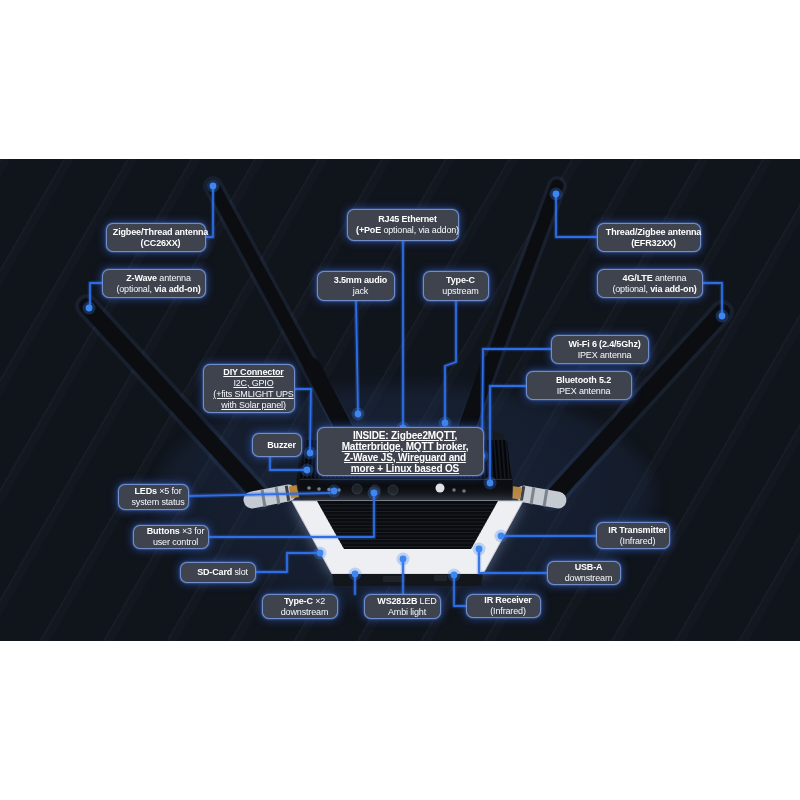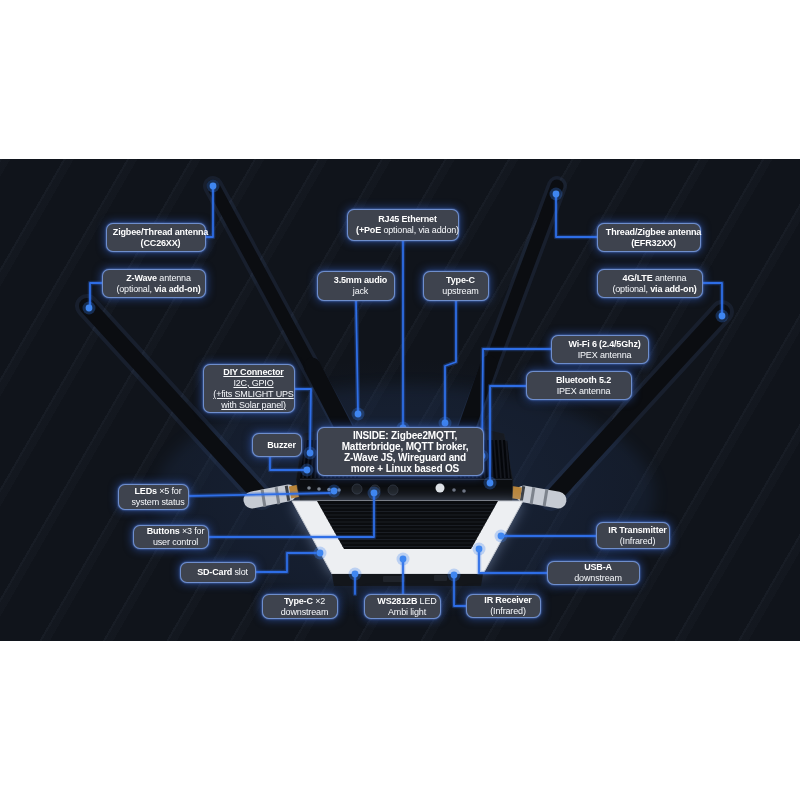--- a/index.html
+++ b/index.html
@@ -287,42 +287,42 @@
       </div>
       <div class="callout" style="left: 203px; top: 364px; width: 92px; height: 49px; text-decoration: underline;">
         <div class="cline"><span class="b">DIY Connector</span></div>
         <div class="cline"><span>I2C, GPIO</span></div>
         <div class="cline"><span>(+fits SMLIGHT UPS</span></div>
         <div class="cline"><span>with Solar panel)</span></div>
       </div>
       <div class="callout" style="left: 252px; top: 433px; width: 50px; height: 24px;">
         <div class="cline"><span class="b">Buzzer</span></div>
       </div>
-      <div class="callout" style="left: 317px; top: 427px; width: 167px; height: 49px; font-size: 10px;">
+      <div class="callout" style="left: 317px; top: 427px; width: 167px; height: 49px; font-size: 10px; text-decoration: underline;">
         <div class="cline"><span class="b">INSIDE: Zigbee2MQTT,</span></div>
         <div class="cline"><span class="b">Matterbridge, MQTT broker,</span></div>
         <div class="cline"><span class="b">Z-Wave JS, Wireguard and</span></div>
         <div class="cline"><span class="b">more + Linux based OS</span></div>
       </div>
       <div class="callout" style="left: 118px; top: 484px; width: 71px; height: 26px;">
         <div class="cline"><span class="b">LEDs</span><span> ×5 for</span></div>
         <div class="cline"><span>system status</span></div>
       </div>
       <div class="callout" style="left: 133px; top: 525px; width: 76px; height: 24px; text-align: center;">
         <div class="cline"><span class="b">Buttons</span><span> ×3 for</span></div>
         <div class="cline"><span>user control</span></div>
       </div>
       <div class="callout" style="left: 180px; top: 562px; width: 76px; height: 21px;">
         <div class="cline"><span class="b">SD-Card</span><span> slot</span></div>
       </div>
       <div class="callout" style="left: 596px; top: 522px; width: 74px; height: 27px;">
         <div class="cline"><span class="b">IR Transmitter</span></div>
         <div class="cline"><span>(Infrared)</span></div>
       </div>
-      <div class="callout" style="left: 547px; top: 561px; width: 93px; height: 24px;">
+      <div class="callout" style="left: 547px; top: 561px; width: 74px; height: 24px;">
         <div class="cline"><span class="b">USB-A</span></div>
         <div class="cline"><span>downstream</span></div>
       </div>
       <div class="callout" style="left: 262px; top: 594px; width: 76px; height: 25px;">
         <div class="cline"><span class="b">Type-C</span><span> ×2</span></div>
         <div class="cline"><span>downstream</span></div>
       </div>
       <div class="callout" style="left: 364px; top: 594px; width: 77px; height: 25px;">
         <div class="cline"><span class="b">WS2812B</span><span> LED</span></div>
         <div class="cline"><span>Ambi light</span></div>

